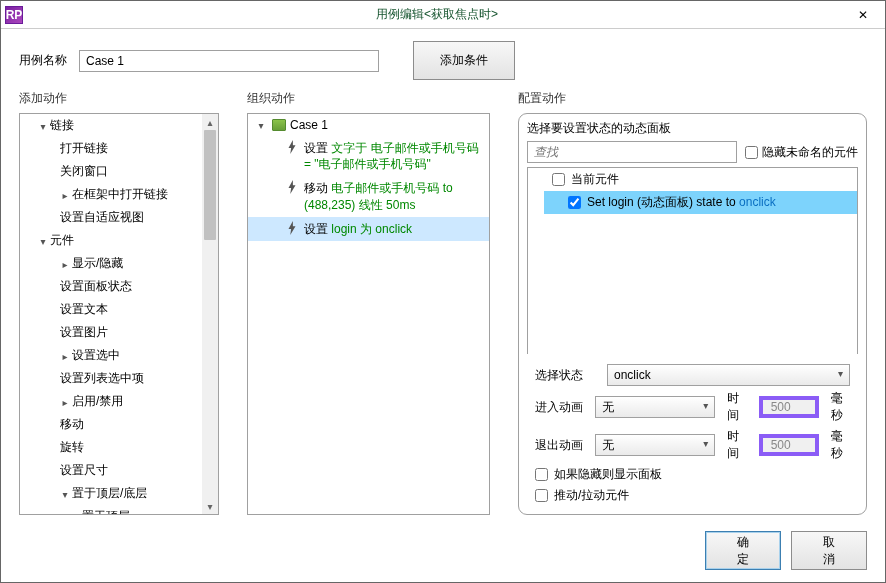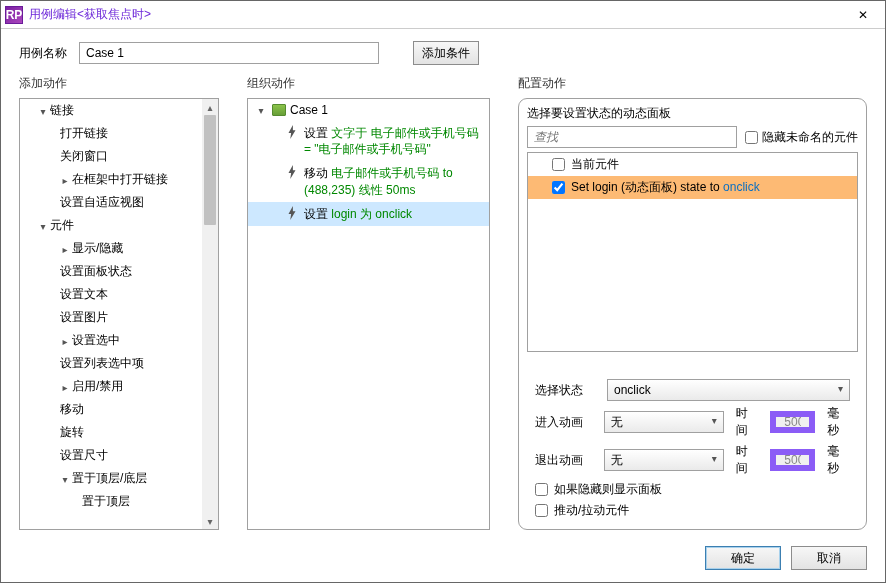--- a/index.html
+++ b/index.html
@@ -1,26 +1,26 @@
 <!DOCTYPE html>
 <html><head>
 <meta charset="utf-8">
 <style>
 * { box-sizing: border-box; margin: 0; padding: 0; font-family: "Microsoft YaHei", "Segoe UI", sans-serif; font-size: 12px; }
 body { background: #fff; }
 .dialog { width: 886px; height: 583px; border: 1px solid #666; display: flex; flex-direction: column; position: relative; }
 .titlebar { display: flex; align-items: center; height: 28px; border-bottom: 1px solid #ccc; padding: 0 4px; }
 .app-icon { width: 18px; height: 18px; background: linear-gradient(135deg,#7a1fa2,#ab47bc); display: inline-flex; align-items: center; justify-content: center; color: #fff; font-size: 12px; font-weight: bold; border: 1px solid #6a1b9a; margin-right: 6px;}
-.titlebar-title { flex: 1; color: #6d28d9; }
+.titlebar-title { flex: 1; color: #14532d; text-align: center; }
 .close-btn { width: 36px; height: 100%; display: flex; align-items: center; justify-content: center; font-size: 15px; cursor: pointer; }
 .header-row { display: flex; align-items: center; padding: 12px 18px 10px 18px; gap:8px; }
 .header-row label { margin-right:4px; }
 .text-input { height: 22px; border: 1px solid #a0a0a0; padding: 2px 6px; background:#fff; }
 .header-row .text-input { width: 300px; }
-.btn { height: 24px; padding: 0 8px; border: 1px solid #8c8c8c; background: linear-gradient(#f7f7f7,#e3e3e3); cursor: pointer; display:inline-flex; align-items:center; justify-content:center;}
+.btn { height: 39px; padding: 0 26px; border: 1px solid #8c8c8c; background: linear-gradient(#f7f7f7,#e3e3e3); cursor: pointer; display:inline-flex; align-items:center; justify-content:center;}
 .columns { display: flex; flex: 1; padding: 0 18px 8px 18px; gap: 28px; min-height: 0; }
 .col { display: flex; flex-direction: column; min-height: 0; }
 .col-title { margin-bottom: 6px; color: #333; }
 .panel { flex: 1; border: 1px solid #a0a0a0; background: #fff; overflow-y: auto; overflow-x: hidden; position: relative; }
 .col1 { width: 200px; }
 .col2 { width: 243px; }
 .col3 { flex: 1; }
 ul.tree { list-style: none; }
 ul.tree li { padding: 3px 4px 3px 4px; white-space: nowrap; cursor: default; display:flex; align-items:center;}
 .indent1 { padding-left: 18px !important; }
@@ -36,30 +36,30 @@
 .bolt-icon svg { width:12px; height:14px; }
 .action-text { flex: 1; white-space: normal; line-height: 1.35; }
 .action-text .green { color: #008800; }
 .selected-row { background: #cde8ff; }
 .cfg { padding: 6px 8px; }
 .cfg-label { margin-bottom:4px; }
 .search-row { display:flex; align-items:center; gap:8px; margin-bottom:4px;}
 .search-row .text-input { flex:1; font-style:italic; color:#0f766e;}
 .chk-row { display:flex; align-items:center; gap:6px; padding:3px 4px 3px 24px;}
 .chk-row input[type=checkbox] { margin:0; }
-.chk-row.sel { background:#fdba74; }
+.chk-row.sel { background:#7dd3fc;margin-left:16px; }
 .chk-row .hl { color:#0a6fc2; }
 .panel.cfg-panel { display:flex; flex-direction:column;border-radius:9px; }
 .cfg-upper { flex:1; overflow:auto; border-bottom:0; }
 .form-row { display:flex; align-items:center; gap:12px; margin:4px 8px; }
 .form-row > label:first-child { width:60px; }
 .dd { flex:1; height:22px; border:1px solid #a0a0a0; background:linear-gradient(#fff,#eaeaea); padding:0 22px 0 6px; display:flex; align-items:center; position:relative; cursor:pointer;}
 .dd.small { flex:0 0 120px; }
 .dd::after { content:"▾"; position:absolute; right:6px; top:3px; font-size:10px; color:#555;}
-.num-input { height:22px; border:6px solid #8b5cf6; background:#f0f0f0; color:#888; width:45px; padding:0 8px; }
+.num-input { height:22px; border:4px solid #8b5cf6; background:#f0f0f0; color:#888; width:60px; padding:0 8px; }
 .footer { display:flex; justify-content:flex-end; gap:10px; padding:8px 18px 12px; }
 .footer .btn { width:76px; }
 .footer .btn.primary { border-color:#3c7fb1; box-shadow: 0 0 0 1px #a8d1ec inset;}
 .scroll-track { position:absolute; right:0; top:0; bottom:0; width:16px; background:#f0f0f0;}
 .scroll-arrow { height:16px; display:flex; align-items:center; justify-content:center; font-size:10px; color:#666;}
 .scroll-thumb { position:absolute; left:2px; right:2px; top:16px; height:110px; background:#c1c1c1; border-radius:1px;}
 </style>
 </head>
 <body>
 

